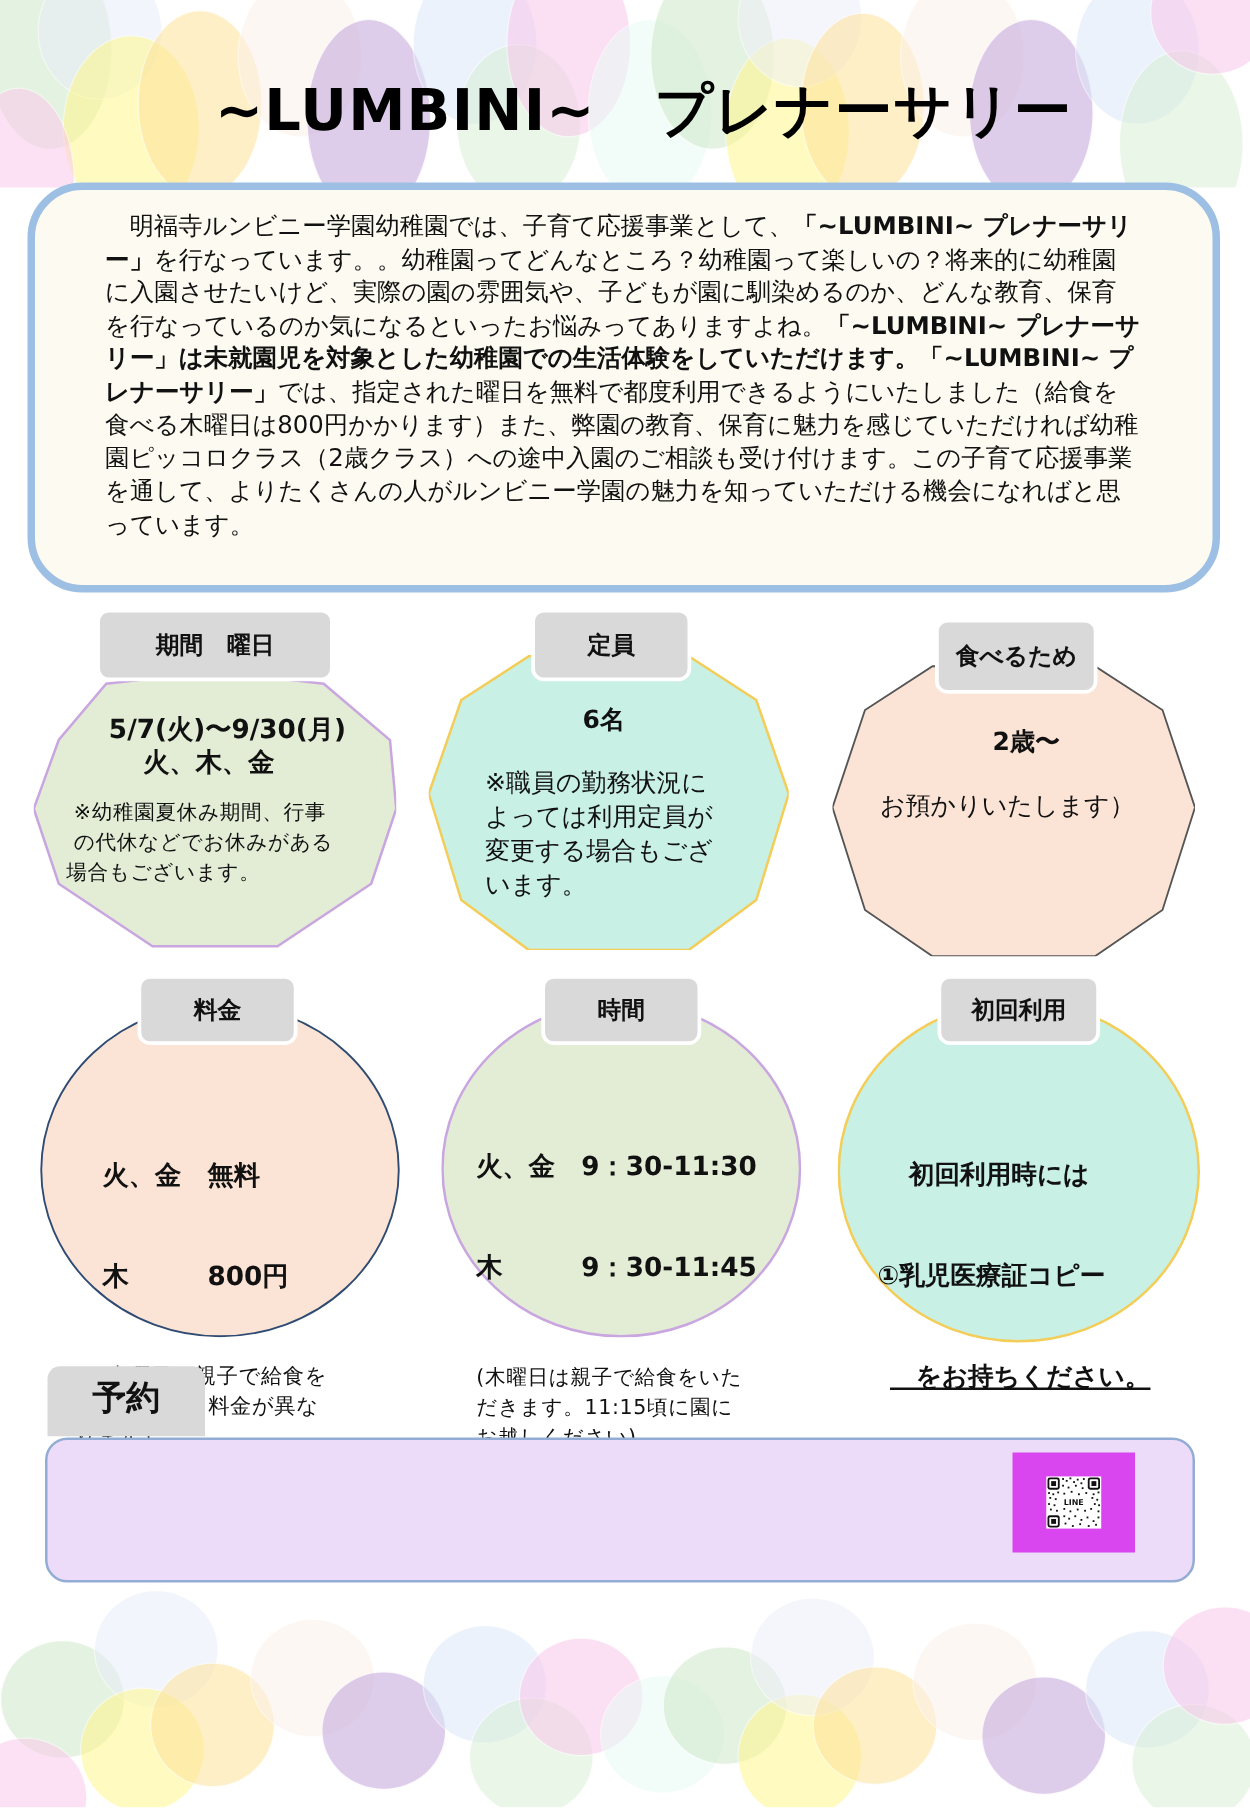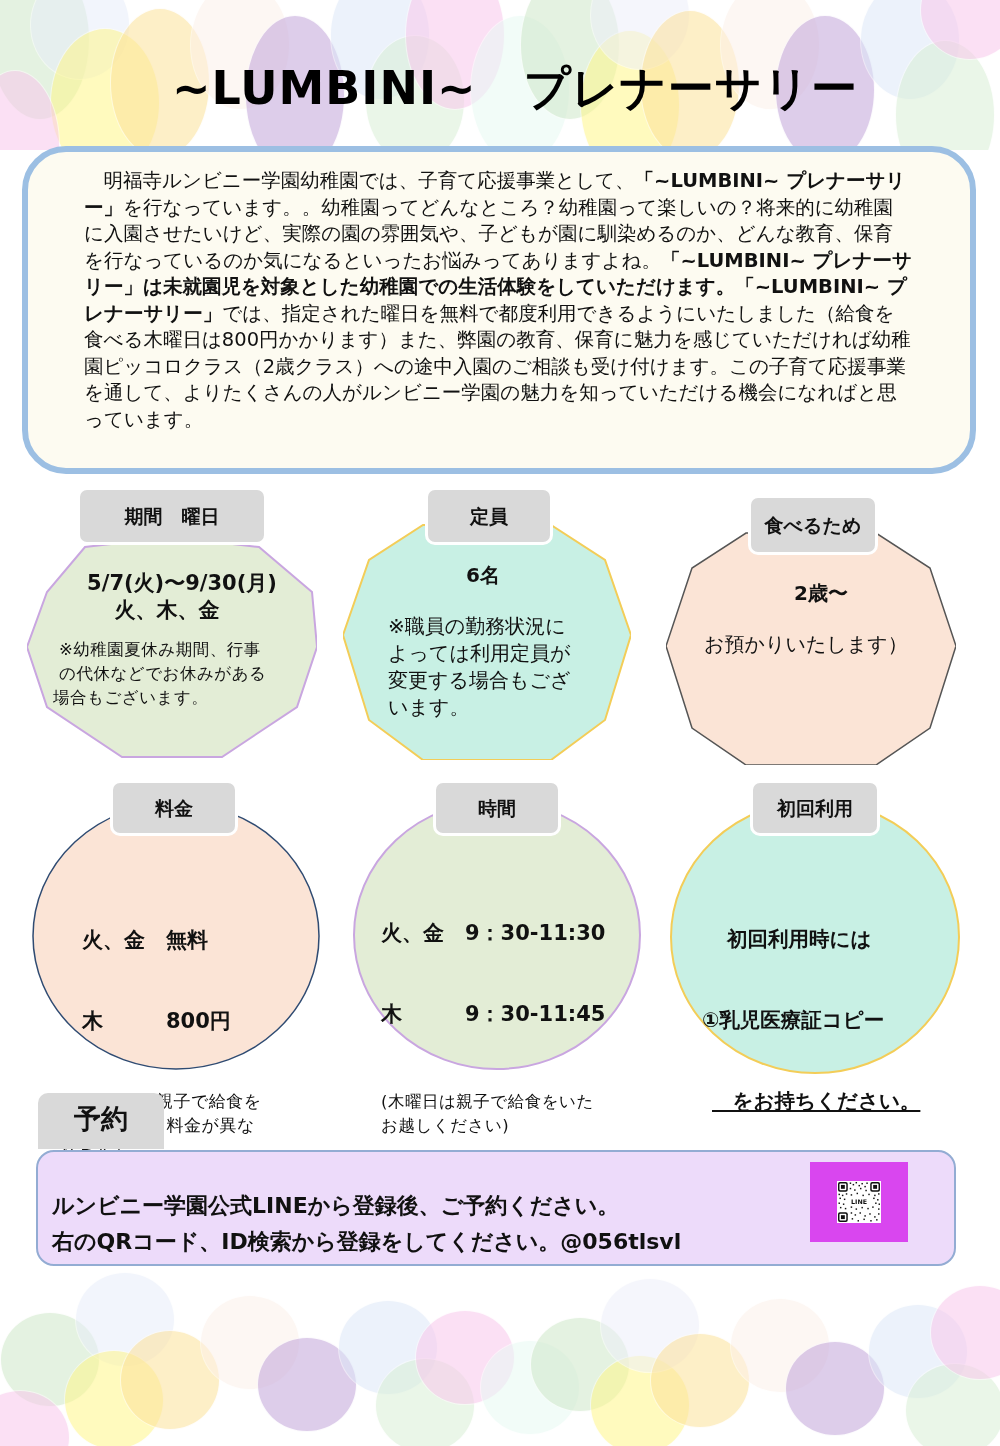--- a/index.html
+++ b/index.html
@@ -161,20 +161,21 @@
       </svg>
   </div>
   <div class="label" style="left:80px;top:0;width:128px;height:56px;line-height:50px;">時間</div>
   <div class="content" style="left:28px;top:86px;width:260px;">
     <div class="main-text" style="font-size:21px;white-space:pre;">
       <div>火、金　9：30-11:30</div>
       <div>木　　　9：30-11:45</div>
     </div>
     <div class="note-text" style="margin-top:8px;font-size:16.5px;">
       <div>(木曜日は親子で給食をいた</div>
+      <div>だきます。11:15頃に園に</div>
       <div>お越しください)</div>
     </div>
   </div>
 </div>
 
 <div class="card" style="left:670px;top:780px;width:290px;height:295px;">
   <div class="shape" style="left:0;top:20px;width:290px;height:275px;">
     <svg viewBox="0 0 290 275">
         <ellipse cx="145" cy="137" rx="144" ry="136" fill="#c8f0e4" stroke="#f3cd58" stroke-width="2"></ellipse>
       </svg>
@@ -184,24 +185,20 @@
     <div class="main-text" style="font-size:20.5px;white-space:pre;">
       <div style="margin-left:25px;">初回利用時には</div>
       <div>①乳児医療証コピー</div>
       <div style="margin-left:10px;text-decoration:underline;">　をお持ちください。</div>
     </div>
   </div>
 </div>
 
 <div class="reserve-label">予約</div>
 <div class="reserve-box">
-  <div class="reserve-text">
-    <div>ルンビニー学園公式LINEから登録後、ご予約ください。</div>
-    <div>右のQRコード、ID検索から登録をしてください。@056tlsvl</div>
-  </div>
   <div class="qr">
     <svg viewBox="0 0 90 86">
       <rect x="0" y="0" width="90" height="86" fill="#fff"></rect>
       <g fill="#111">
         <rect x="2" y="2" width="20" height="20" rx="4"></rect>
           <rect x="5" y="5" width="14" height="14" rx="2" fill="#fff"></rect>
           <rect x="8" y="8" width="8" height="8"></rect>
         <rect x="68" y="2" width="20" height="20" rx="4"></rect>
           <rect x="71" y="5" width="14" height="14" rx="2" fill="#fff"></rect>
           <rect x="74" y="8" width="8" height="8"></rect>

